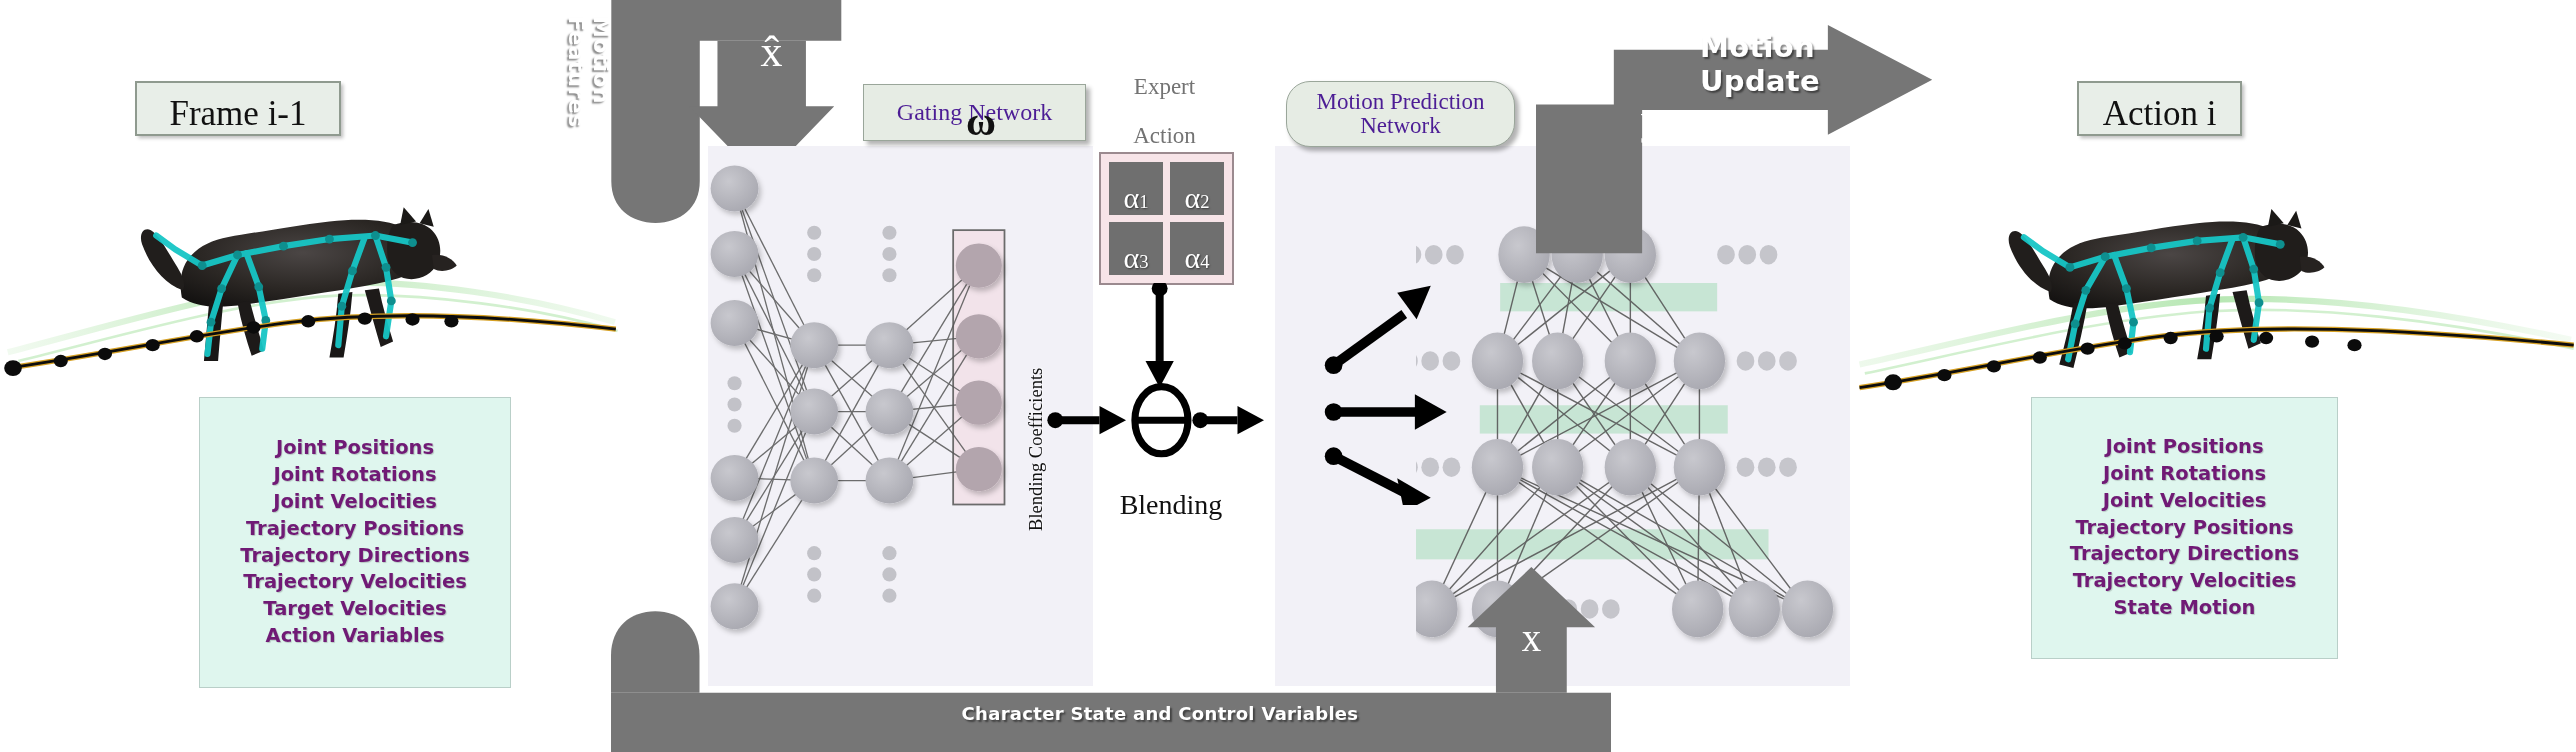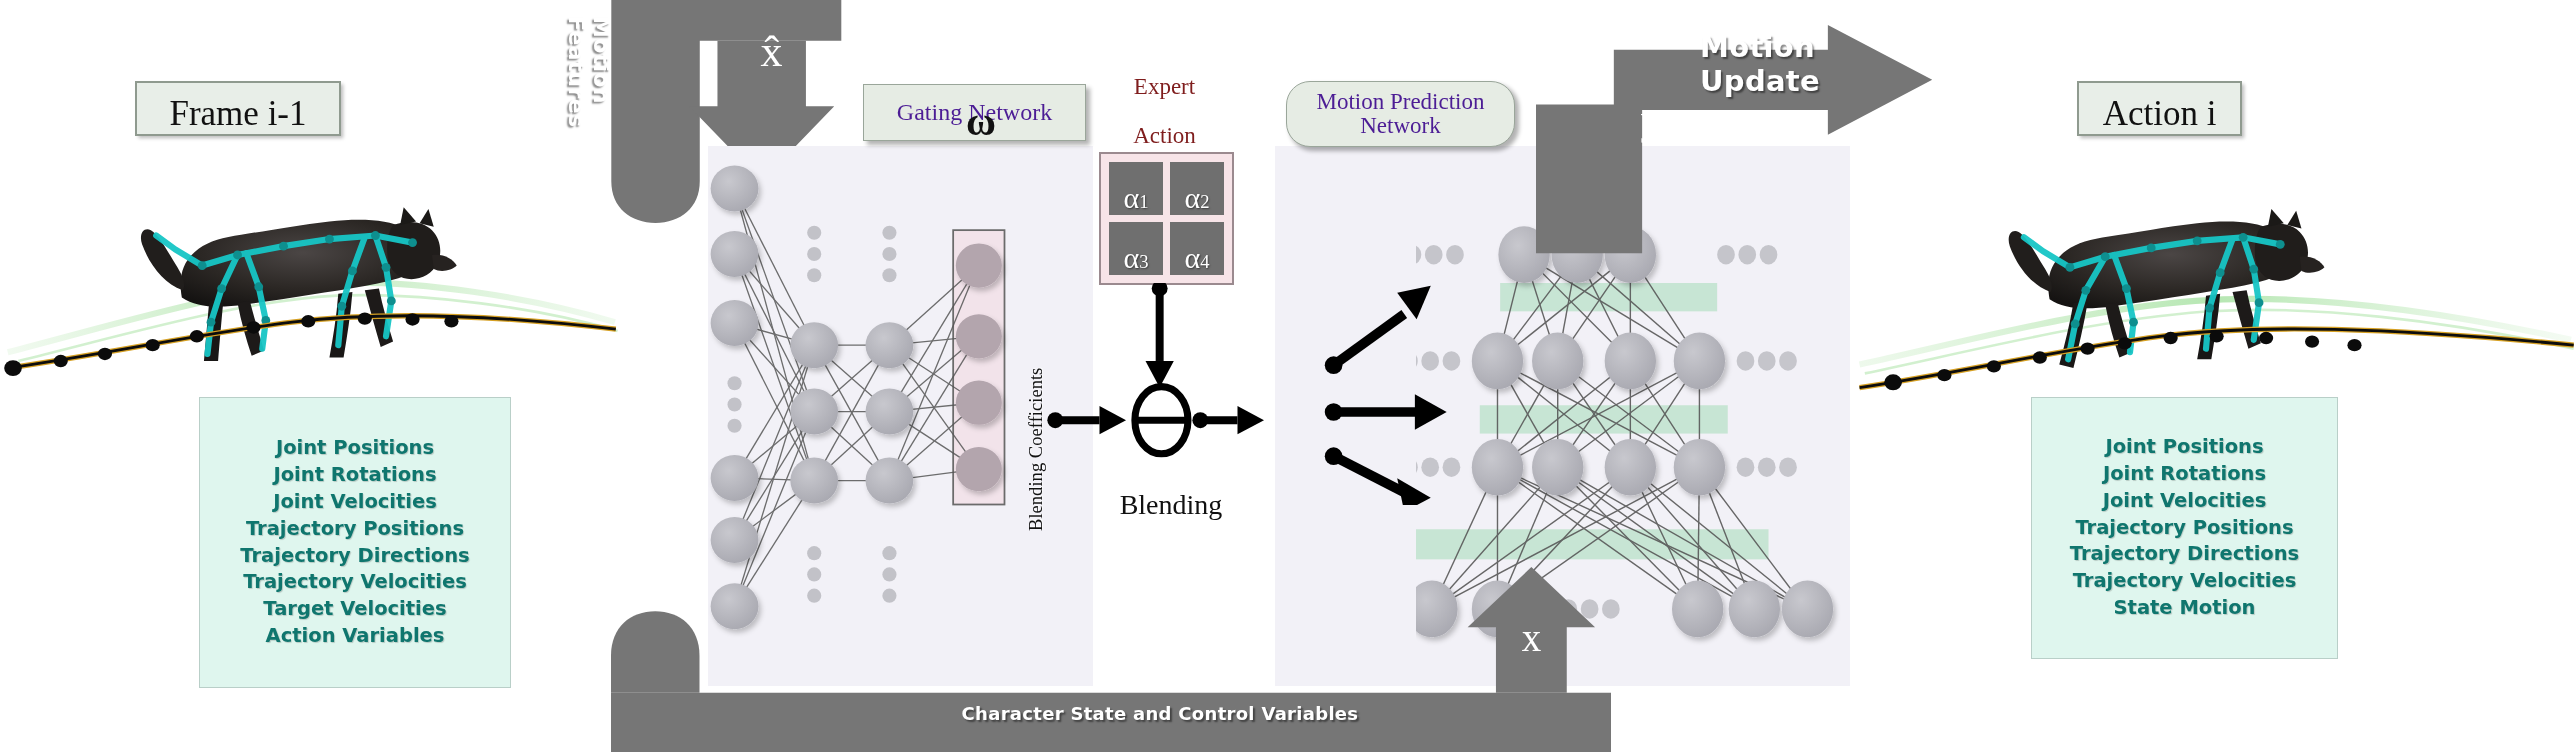--- a/index.html
+++ b/index.html
@@ -15,37 +15,37 @@
     font-family:"Liberation Serif", serif;
     display:flex;align-items:flex-end;justify-content:center;
     color:#111;
   }
 
   
   .feat-box{
     background:#dff6ee;border:0.9px solid #b9cfc8;
     display:flex;flex-direction:column;align-items:center;justify-content:center;
     font-family:"DejaVu Sans", sans-serif;
-    font-weight:bold;color:#0f766e;line-height:1.38;
+    font-weight:bold;color:#701a75;line-height:1.38;
     text-shadow:0.9px 0.9px 0.9px rgba(0,0,0,.18);
   }
   .feat-box div{white-space:nowrap;}
 
   
   .plate{
     background:#e6ece4;border:0.9px solid #9aa69a;
     box-shadow:3.5px 3.5px 4.4px rgba(0,0,0,.3);
     font-family:"Liberation Serif", serif;
     display:flex;align-items:center;justify-content:center;
     text-align:center;color:#4c1d95;line-height:1.06;
   }
   .plate-plain{
     font-family:"Liberation Serif", serif;
     display:flex;align-items:center;justify-content:center;
-    text-align:center;color:#7f1d1d;line-height:1.06;
+    text-align:center;color:#737373;line-height:1.06;
     background:#ffffff;
     gap:24px;
   }
 
   
   .netpanel{background:#f2f1f7;}
   .greytxt{
     color:#ffffff;font-weight:bold;
     font-family:"DejaVu Sans", sans-serif;
     text-shadow:1.8px 1.8px 1.8px rgba(0,0,0,.45);

